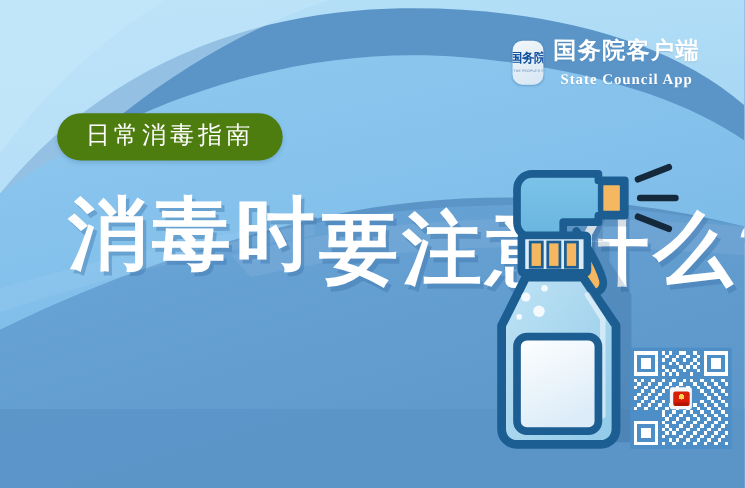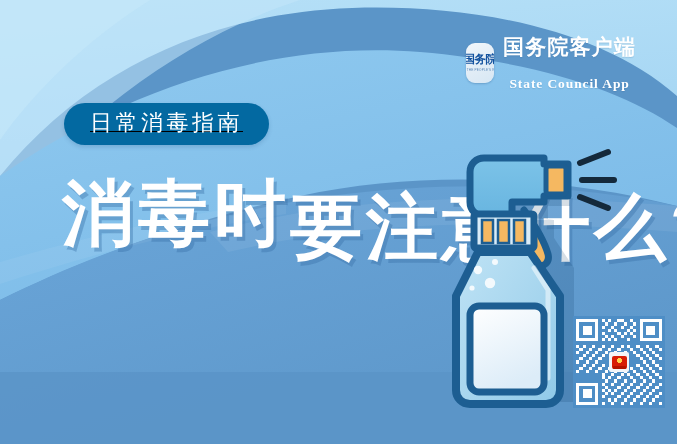--- a/index.html
+++ b/index.html
@@ -37,31 +37,30 @@
     white-space:nowrap;line-height:1.45;text-align:center;
   }
   .logo-text{display:flex;flex-direction:column;line-height:1;text-align:center;}
   .logo-cn{
     font-size:21px;font-weight:bold;color:#ffffff;letter-spacing:1.2px;
     white-space:nowrap;text-shadow:0 1px 1px rgba(40,90,140,.18);
   }
   .logo-en{
     font-family:"Liberation Serif","DejaVu Serif",serif;
     font-size:13.5px;font-weight:bold;color:#ffffff;letter-spacing:.9px;
-    margin-top:20px;white-space:nowrap;text-shadow:0 1px 1px rgba(40,90,140,.18);
+    margin-top:8px;white-space:nowrap;text-shadow:0 1px 1px rgba(40,90,140,.18);
   }
 
   
   #badge{
-    position:absolute;left:64px;top:103px;
-    background:#0369a1;
+    position:absolute;left:52px;top:103px;
+    background:#4d7c0f;
     border-radius:28px;
     padding:9px 26px 11px 26px;
     box-shadow:0 2px 4px rgba(20,60,110,.18);
-    text-decoration:underline;
   }
   #badge .badge-text{
     color:#ffffff;font-size:22px;letter-spacing:3.5px;
     white-space:nowrap;line-height:1;
   }
 
   
   #headline{
     position:absolute;left:62px;top:178px;
     display:flex;flex-direction:row;

